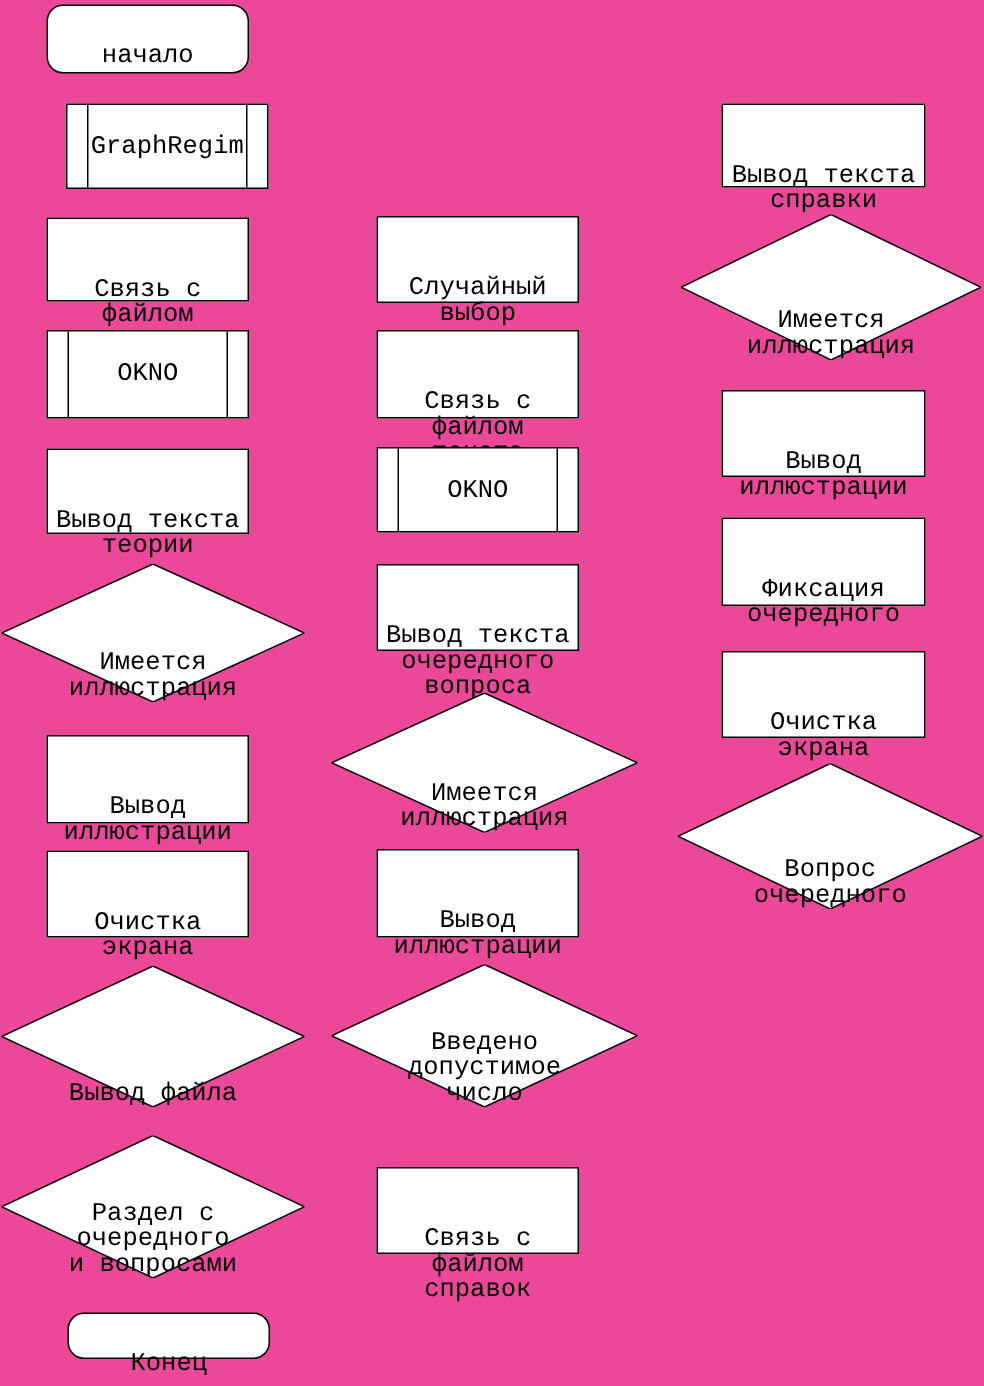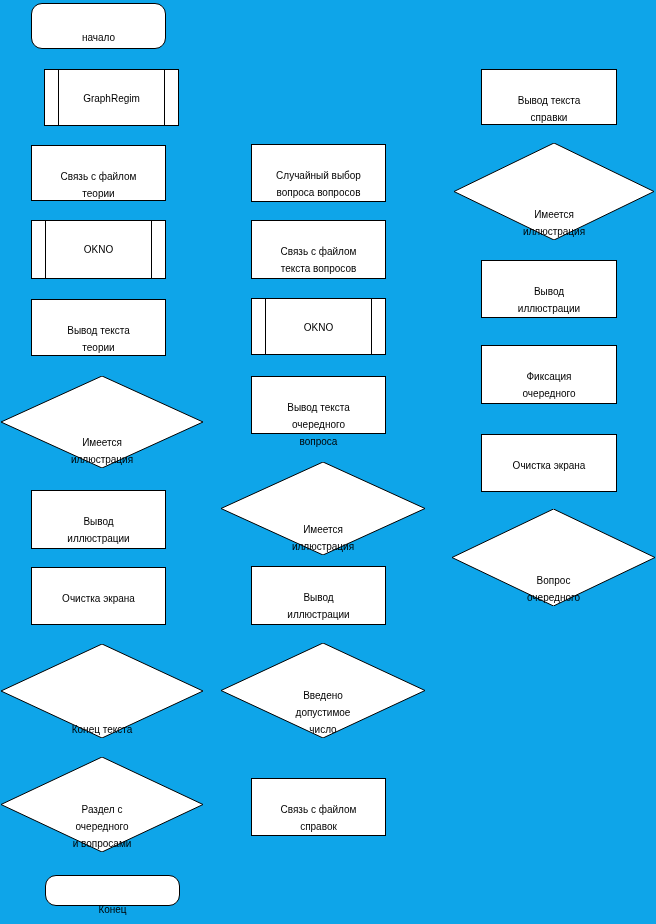--- a/index.html
+++ b/index.html
@@ -4,37 +4,37 @@
 <style>
   html, body {
     margin: 0;
     padding: 0;
     background: #ffffff;
   }
   .canvas {
     position: relative;
     width: 656px;
     height: 924px;
-    background: #0ea5e9;
-    font-family: Liberation Sans, sans-serif;
-    font-size: 10px;
+    background: #ec4899;
+    font-family: Liberation Mono, monospace;
+    font-size: 17px;
     line-height: 17px;
     color: #000000;
     overflow: hidden;
   }
   .node {
     position: absolute;
     box-sizing: border-box;
     text-align: center;
     white-space: pre-line;
   }
   .process, .predefined, .terminator {
     border: 1px solid #000000;
     background: #ffffff;
-    padding-top: 5px;
+    padding-top: 22px;
   }
   .terminator {
     border-radius: 11px;
     padding-top: 8px;
   }
   .predefined {
     padding-top: 3px;
   }
   .predefined::before, .predefined::after {
     content: "";
@@ -110,21 +110,21 @@
   </div>
 
   <div class="node process" style="left:31px;top:567px;width:135px;height:58px">
     <span class="lbl">Очистка экрана</span>
   </div>
 
   <div class="node decision" style="left:1px;top:644px;width:202px;height:94px">
     <svg viewBox="0 0 100 100" preserveAspectRatio="none">
       <polygon points="50,0 100,50 50,100 0,50"></polygon>
     </svg>
-    <span class="lbl">Конец текста</span>
+    <span class="lbl">Вывод файла</span>
   </div>
 
   <div class="node decision" style="left:1px;top:757px;width:202px;height:95px">
     <svg viewBox="0 0 100 100" preserveAspectRatio="none">
       <polygon points="50,0 100,50 50,100 0,50"></polygon>
     </svg>
     <span class="lbl">Раздел с
 очередного
 и вопросами</span>
   </div>

